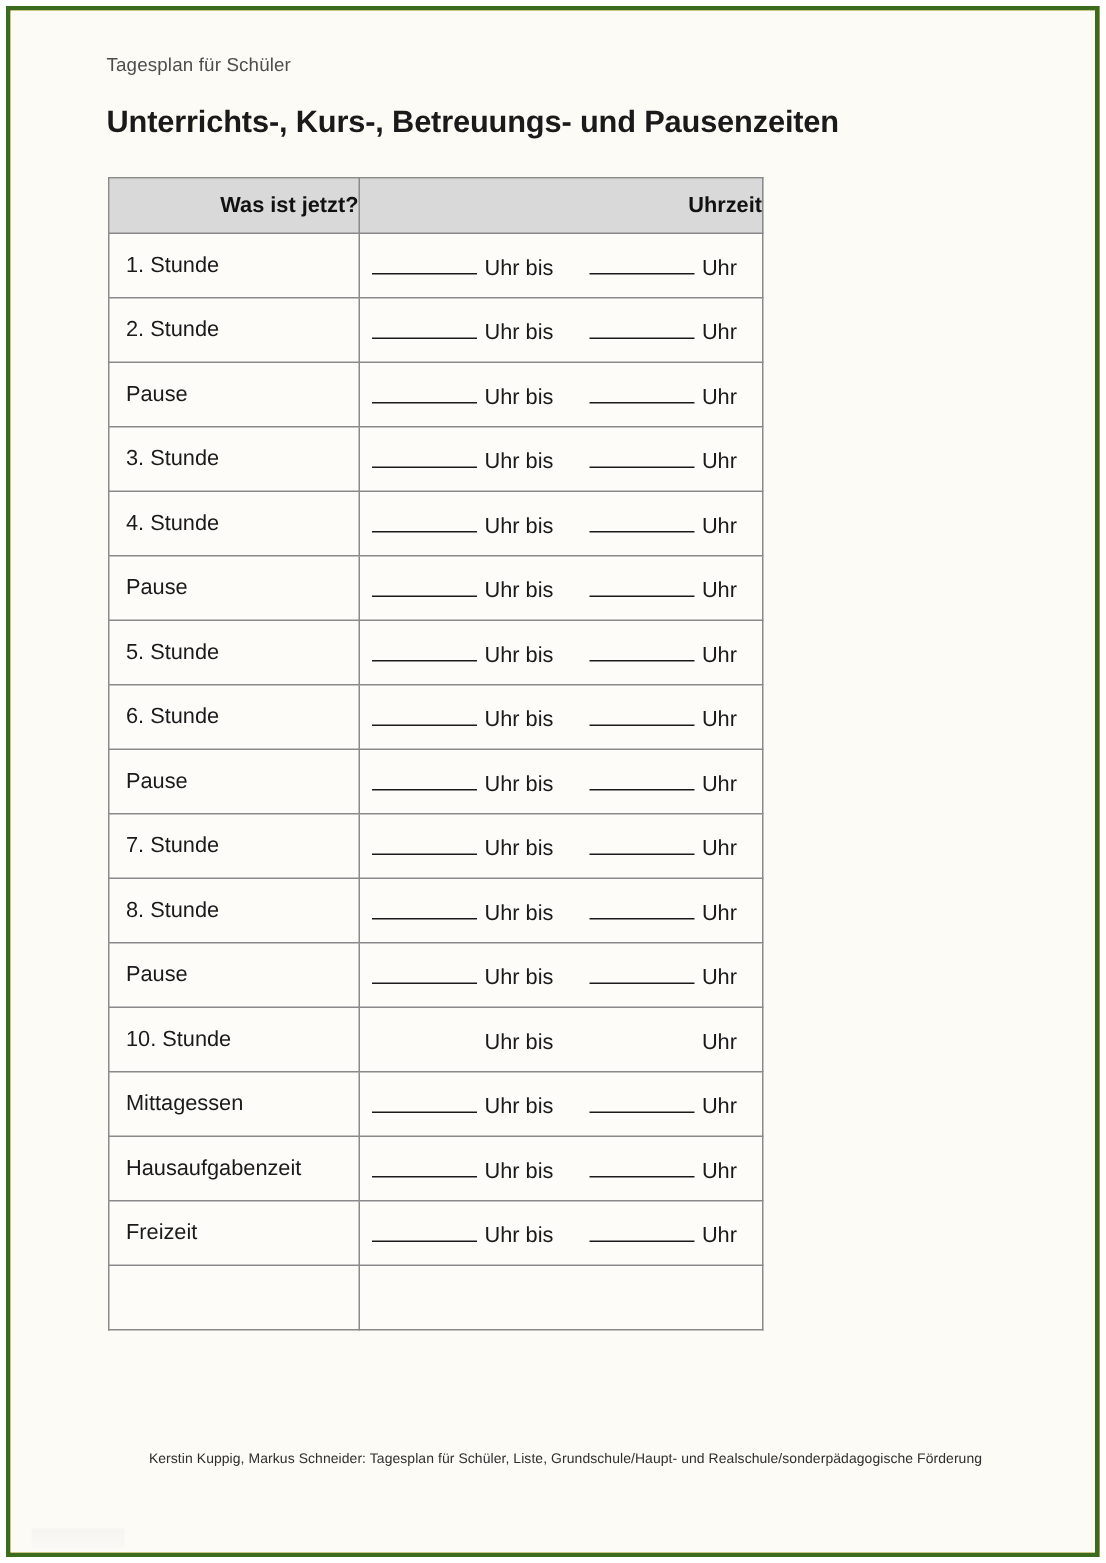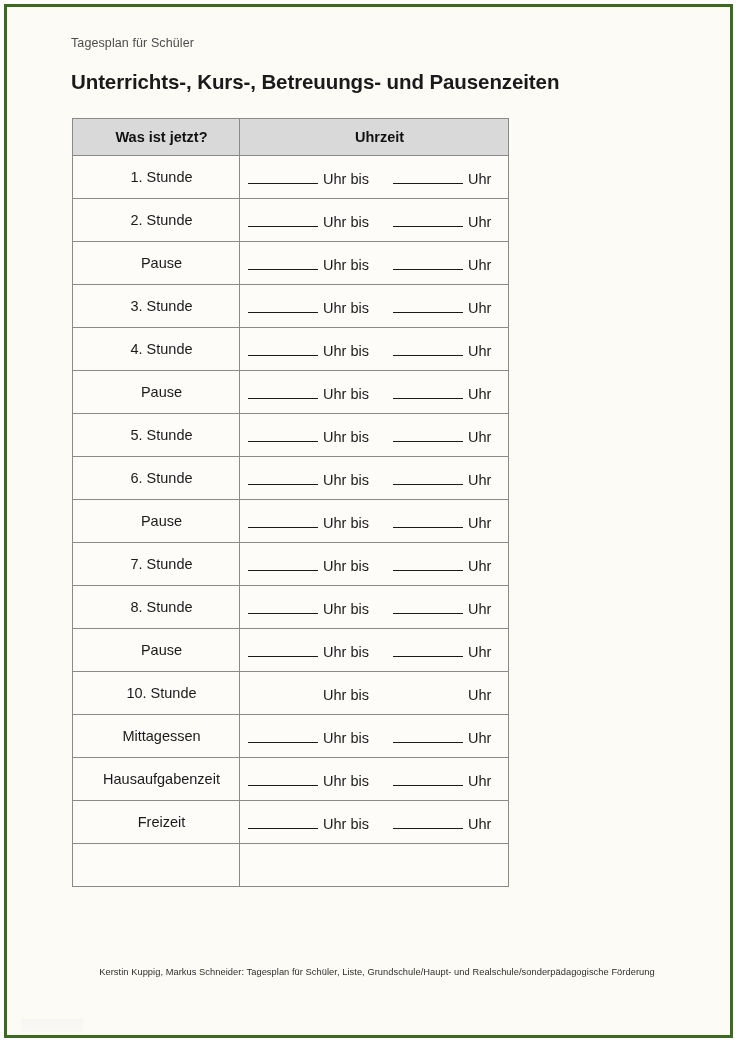--- a/index.html
+++ b/index.html
@@ -61,29 +61,28 @@
     width: 436px;
     border-collapse: collapse;
     table-layout: fixed;
   }
   #plan-table td, #plan-table th {
     border: 1px solid #8a8a8a;
     padding: 0 0 0 11px;
     margin: 0;
     vertical-align: middle;
     background: #fdfcf9;
-    text-align: center;
   }
   #plan-table th {
     background: #d9d9d9;
     height: 36px;
     font-size: 14.5px;
     font-weight: bold;
     color: #111;
-    text-align: center;
+    text-align: right;
   }
   #plan-table td {
     height: 42px;
     font-size: 14.5px;
     color: #1a1a1a;
   }
   col.c-what { width: 167px; }
   col.c-time { width: 269px; }
 
   

